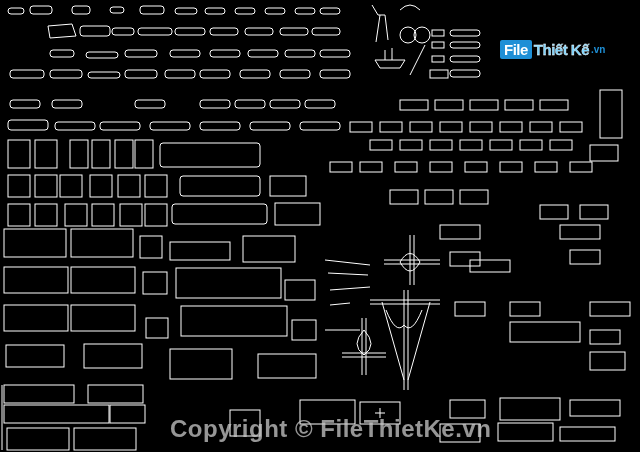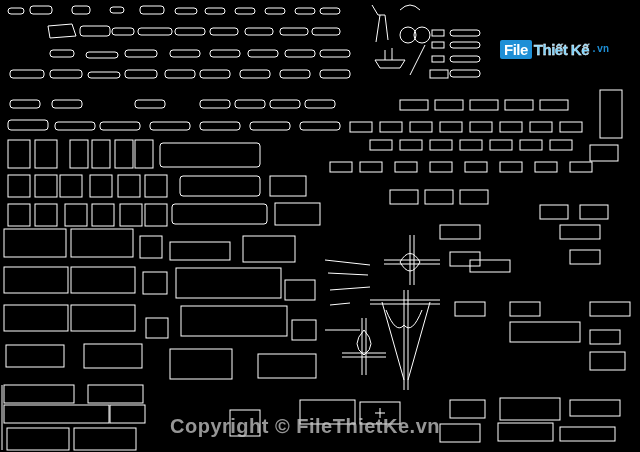--- a/index.html
+++ b/index.html
@@ -1,22 +1,22 @@
 <!DOCTYPE html>
 <html><head>
 <meta charset="utf-8">
 <style>
   html,body{margin:0;padding:0;background:#000;}
   body{width:640px;height:452px;overflow:hidden;position:relative;font-family:"Liberation Sans",sans-serif;}
   #canvas{position:absolute;left:0;top:0;width:640px;height:452px;background:#000;}
   .logo{position:absolute;left:500px;top:12px;display:flex;align-items:center;gap:2px;margin-top:28px;}
   .logo-box{background:#1e8fd6;color:#fff;font-weight:bold;font-size:15px;padding:1px 4px;border-radius:2px;letter-spacing:-0.5px;}
   .logo-text{color:#7dd3fc;font-weight:bold;font-size:15px;letter-spacing:-0.5px;-webkit-text-stroke:0.3px #fff;}
-  .logo-dom{color:#1e8fd6;font-weight:bold;font-size:10px;font-family:Liberation Mono, monospace;}
-  .copyright{position:absolute;left:170px;top:415px;color:rgba(200,200,200,0.75);font-size:20px;font-weight:bold;letter-spacing:0.5px;white-space:nowrap;}
+  .logo-dom{color:#1e8fd6;font-weight:bold;font-size:10px;}
+  .copyright{position:absolute;left:170px;top:415px;color:rgba(200,200,200,0.75);font-size:24px;font-weight:bold;letter-spacing:0.5px;white-space:nowrap;}
 </style>
 </head>
 <body>
 
 <svg id="canvas" width="640" height="452" viewBox="0 0 640 452" xmlns="http://www.w3.org/2000/svg">
   <g stroke="#fff" fill="none" stroke-width="1">
 
     <g>
       <rect x="8" y="8" width="16" height="6" rx="3"></rect>
         <rect x="30" y="6" width="22" height="8" rx="3"></rect>

